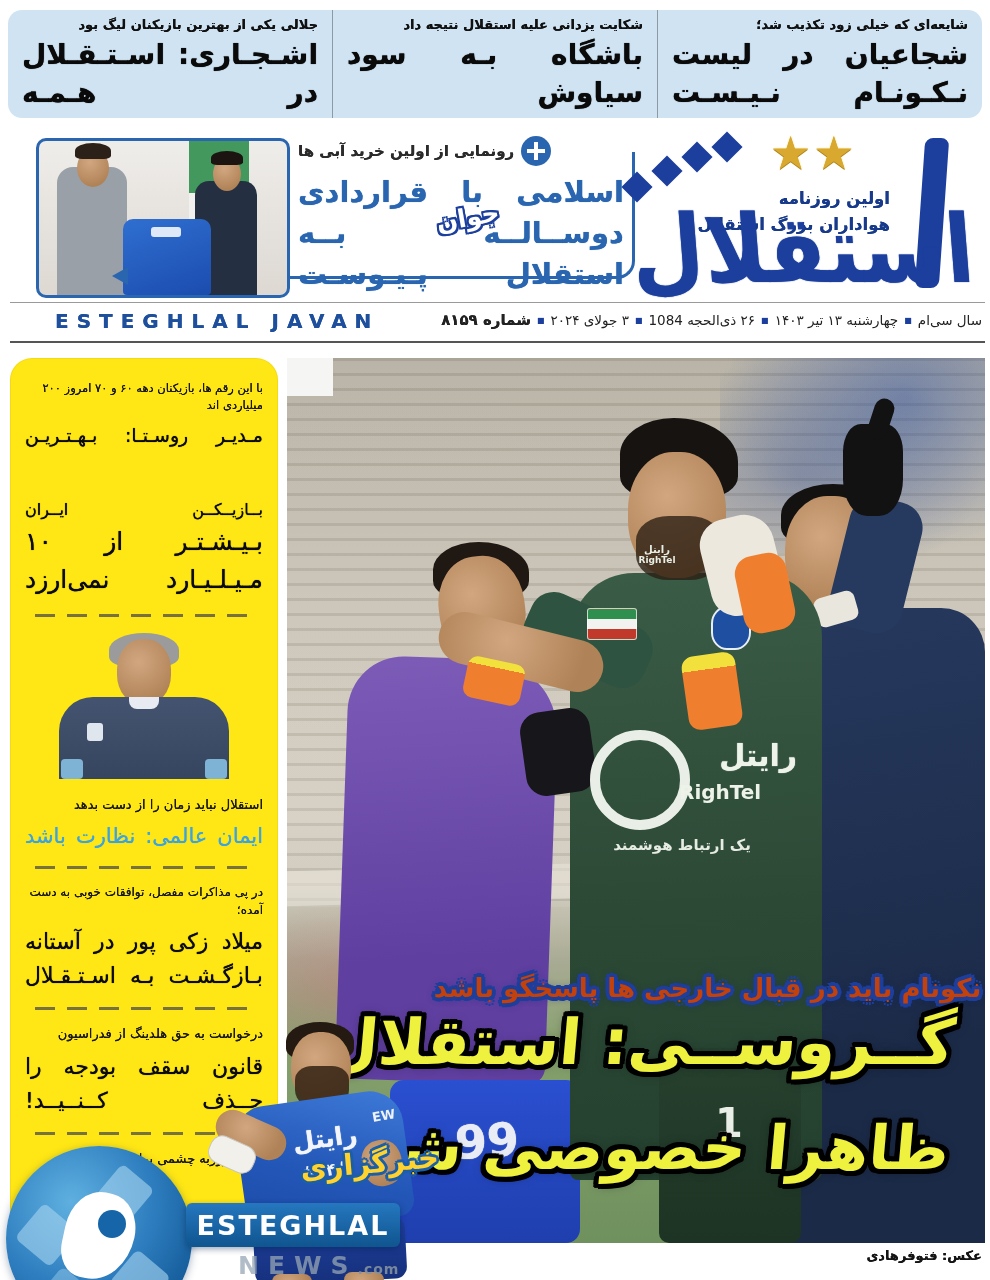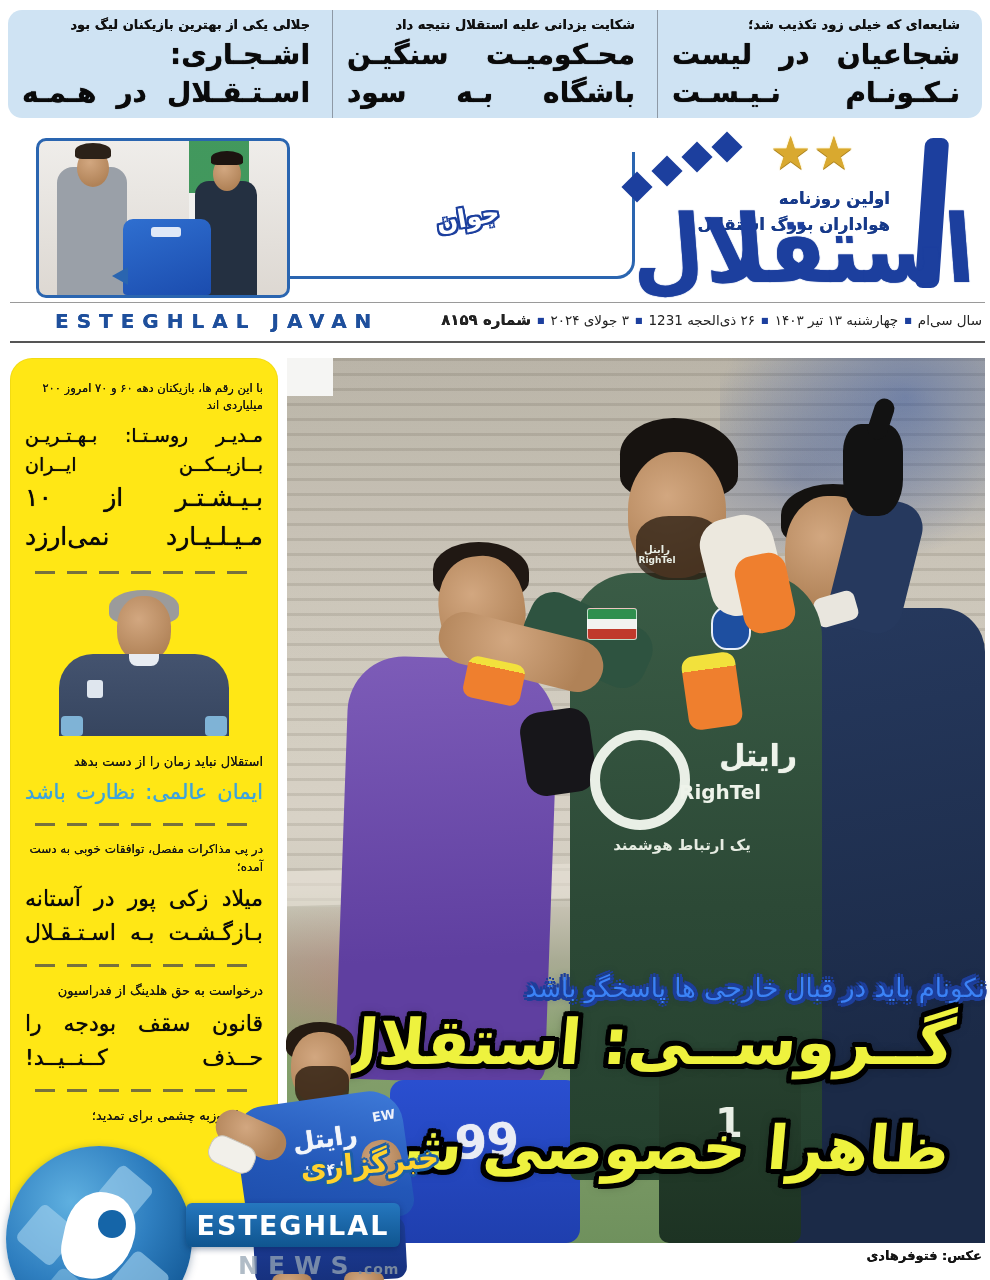--- a/index.html
+++ b/index.html
@@ -2,21 +2,21 @@
 <html lang="fa"><head>
 <meta charset="utf-8">
 <style>
   html,body{margin:0;padding:0;background:#888;}
   .page{position:relative;width:990px;height:1280px;background:#ffffff;overflow:hidden;
         font-family:"DejaVu Sans", sans-serif; margin:0 auto;}
   .abs{position:absolute;}
   
   .top-strip{position:absolute;left:8px;top:10px;width:974px;height:108px;background:#cfe3f3;
              border-radius:14px;display:flex;z-index:2;}
-  .top-block{flex:1;padding:7px 22px 4px 14px;overflow:hidden;}
+  .top-block{flex:1;padding:7px 14px 4px 14px;overflow:hidden;}
   .top-block + .top-block{border-inline-start:1.5px solid #8e99a5;}
   .tk{font-size:13px;font-weight:bold;color:#111;text-align:right;line-height:1.2;margin-bottom:3px;
       text-shadow:0 0 .4px #111;}
   .th{font-size:28px;font-weight:bold;color:#0a0a0a;line-height:1.38;text-align:justify;
       text-align-last:justify;text-shadow:0 0 .8px #000;}
   
   .promo-photo{position:absolute;left:36px;top:138px;width:248px;height:154px;border:3px solid #2a65b0;
                border-radius:10px;overflow:hidden;background:linear-gradient(180deg,#efedea,#ddd8d2);z-index:2;}
   .promo-frame{position:absolute;left:124px;top:152px;width:508px;height:124px;
                border-right:3px solid #2a65b0;border-bottom:3px solid #2a65b0;border-bottom-right-radius:18px;z-index:1;}
@@ -72,22 +72,22 @@
       background:repeating-linear-gradient(180deg,rgba(60,55,45,.10) 0 3px,rgba(255,255,255,.05) 3px 15px);}
   .crowd-blue{position:absolute;left:62%;top:0;width:38%;height:22%;
       background:radial-gradient(ellipse at 70% 20%,rgba(30,70,160,.45),rgba(30,70,160,0) 70%),
                  radial-gradient(ellipse at 30% 60%,rgba(25,55,130,.3),rgba(25,55,130,0) 70%);}
   .walkway{position:absolute;left:0;top:57%;width:100%;height:4%;background:rgba(235,230,218,.55);transform:skewY(-1.5deg);}
   .pink-seats{position:absolute;left:0;top:62%;width:36%;height:18%;
       background:radial-gradient(ellipse at 30% 50%,rgba(205,95,105,.34),rgba(205,95,105,0) 75%);}
   .white-notch{position:absolute;left:0;top:0;width:46px;height:38px;background:#f5f5f3;}
   .skin{background:radial-gradient(circle at 40% 35%,#d2a780,#b08257 75%);}
   
-  .main-kicker{position:absolute;left:430px;top:973px;width:555px;z-index:10;
-      font-size:26px;font-weight:normal;color:#3b82f6;direction:rtl;
+  .main-kicker{position:absolute;left:430px;top:973px;width:555px;text-align:center;z-index:10;
+      font-size:26px;font-weight:bold;color:#c2410c;direction:rtl;
       text-shadow:-3px -3px 0 #1d3e9a,3px -3px 0 #1d3e9a,-3px 3px 0 #1d3e9a,3px 3px 0 #1d3e9a,0 -4px 0 #1d3e9a,0 4px 0 #1d3e9a,-4px 0 0 #1d3e9a,4px 0 0 #1d3e9a,0 0 9px rgba(20,40,120,.85);}
   .big1{position:absolute;left:295px;top:996px;width:690px;text-align:center;z-index:10;direction:rtl;}
   .big2{position:absolute;left:330px;top:1102px;width:620px;text-align:center;z-index:10;direction:rtl;}
   .big-txt{font-size:63px;font-weight:bold;color:#eef23e;display:inline-block;transform:skewX(-5deg);
       line-height:1.5;
       text-shadow:-4px -4px 0 #000,4px -4px 0 #000,-4px 4px 0 #000,4px 4px 0 #000,-5px 0 0 #000,5px 0 0 #000,0 -5px 0 #000,0 5px 0 #000,-3px -5px 0 #000,3px 5px 0 #000,-5px 3px 0 #000,5px -3px 0 #000,0 0 12px rgba(0,0,0,.55);}
   .credit{position:absolute;right:8px;top:1248px;font-size:13px;font-weight:bold;color:#151515;direction:rtl;
       text-shadow:0 0 .4px #000;}
   
   .wm-ball{position:absolute;left:6px;top:1146px;width:186px;height:186px;border-radius:50%;z-index:30;
@@ -116,21 +116,20 @@
 <div class="page">
 
   <div class="top-strip" dir="rtl">
     <div class="top-block">
       <div class="tk">شایعه‌ای که خیلی زود تکذیب شد؛</div>
       <div class="th">شجاعیان در لیست</div>
       <div class="th">نـکـونـام نـیـسـت</div>
     </div>
     <div class="top-block">
       <div class="tk">شکایت یزدانی علیه استقلال نتیجه داد</div>
-      <div class="th">محـکومیـت سنگیـن</div>
       <div class="th">باشگاه بـه سود سیاوش</div>
     </div>
     <div class="top-block">
       <div class="tk">جلالی یکی از بهترین بازیکنان لیگ بود</div>
       <div class="th">اشـجـاری: اسـتـقـلال در هـمـه</div>
       <div class="th">خـطـوط بـازیـکـن مـی‌خـواهـد</div>
     </div>
   </div>
 
   <div class="promo-photo">
@@ -140,50 +139,59 @@
     <div class="part" style="left:36px;top:2px;width:36px;height:16px;background:#2b2118;border-radius:50% 50% 20% 20%;"></div>
     <div class="part" style="left:156px;top:40px;width:62px;height:114px;background:#243041;border-radius:14px 14px 0 0;"></div>
     <div class="part skin" style="left:174px;top:16px;width:28px;height:34px;border-radius:50%;"></div>
     <div class="part" style="left:172px;top:10px;width:32px;height:14px;background:#1c1410;border-radius:50% 50% 20% 20%;"></div>
     <div class="part" style="left:84px;top:78px;width:88px;height:76px;background:linear-gradient(160deg,#2f6fd0,#1b4cae);border-radius:10px 10px 4px 4px;"></div>
     <div class="part" style="left:112px;top:86px;width:30px;height:10px;background:#fff;border-radius:3px;opacity:.85;"></div>
   </div>
 
   <div class="promo-frame"></div>
   <div class="arrowhead"></div>
+  <div class="promo-text" dir="rtl">
+    <div class="promo-kicker-row">
+      <span class="promo-kicker">رونمایی از اولین خرید آبی ها</span>
+      <span class="plus-icon"></span>
+    </div>
+    <div class="promo-line">اسلامی با قراردادی</div>
+    <div class="promo-line">دوســالــه بــه</div>
+    <div class="promo-line">استقلال پـیـوسـت</div>
+  </div>
 
   <div class="logo-wrap">
     <div class="diamond" style="left:14px;top:52px;width:22px;height:22px;"></div>
     <div class="diamond" style="left:44px;top:36px;width:22px;height:22px;"></div>
     <div class="diamond" style="left:74px;top:22px;width:22px;height:22px;"></div>
     <div class="diamond" style="left:104px;top:12px;width:22px;height:22px;"></div>
     <div class="tall-stroke"></div>
     <div class="stars">★★</div>
     <div class="tagline">
       <div>اولین روزنامه</div>
       <div>هواداران بزرگ استقلال</div>
     </div>
     <div class="logo-text" dir="rtl">استقلال</div>
   </div>
   <div class="javan-badge">جوان</div>
 
   <div class="rule-top"></div>
   <div class="latin-name">ESTEGHLAL JAVAN</div>
   <div class="dateline">
-    <span class="seg">سال سی‌ام</span><span class="blt">■</span><span class="seg">چهارشنبه ۱۳ تیر ۱۴۰۳</span><span class="blt">■</span><span class="seg">۲۶ ذی‌الحجه 1231</span><span class="blt">■</span><span class="seg">۳ جولای ۲۰۲۴</span><span class="blt">■</span><span class="issue">شماره ۸۱۵۹</span>
+    <span class="seg">سال سی‌ام</span><span class="blt">■</span><span class="seg">چهارشنبه ۱۳ تیر ۱۴۰۳</span><span class="blt">■</span><span class="seg">۲۶ ذی‌الحجه 1084</span><span class="blt">■</span><span class="seg">۳ جولای ۲۰۲۴</span><span class="blt">■</span><span class="issue">شماره ۸۱۵۹</span>
   </div>
   <div class="rule-bottom"></div>
 
   <div class="panel">
     <div class="p-inner">
 
       <div>
         <div class="pk">با این رقم ها، بازیکنان دهه ۶۰ و ۷۰ امروز ۲۰۰ میلیاردی اند</div>
         <div class="ph" style="font-size:19px;margin-top:6px;">مـدیـر روسـتـا: بـهـتـریـن</div>
-        <div class="ph" style="font-size:19px;">بــازیــکــن ایــران</div>
+        <div class="ph" style="font-size:16px;margin-top:48px;">بــازیــکــن ایــران</div>
         <div class="ph" style="font-size:25px;">بـیـشـتـر از ۱۰ مـیـلـیـارد نمی‌ارزد</div>
       </div>
       <div class="dash"></div>
 
       <div class="coach-fig">
         <div class="part" style="left:84px;top:2px;width:70px;height:34px;background:#9b9b9b;border-radius:50% 50% 30% 30%;"></div>
         <div class="part skin" style="left:92px;top:8px;width:54px;height:66px;border-radius:46%;"></div>
         <div class="part" style="left:34px;top:66px;width:170px;height:82px;background:linear-gradient(180deg,#44536f,#36455f);border-radius:34px 34px 0 0;"></div>
         <div class="part" style="left:104px;top:66px;width:30px;height:12px;background:#e8ecf2;border-radius:0 0 8px 8px;"></div>
         <div class="part" style="left:62px;top:92px;width:16px;height:18px;background:#dfe6ee;border-radius:3px;"></div>

